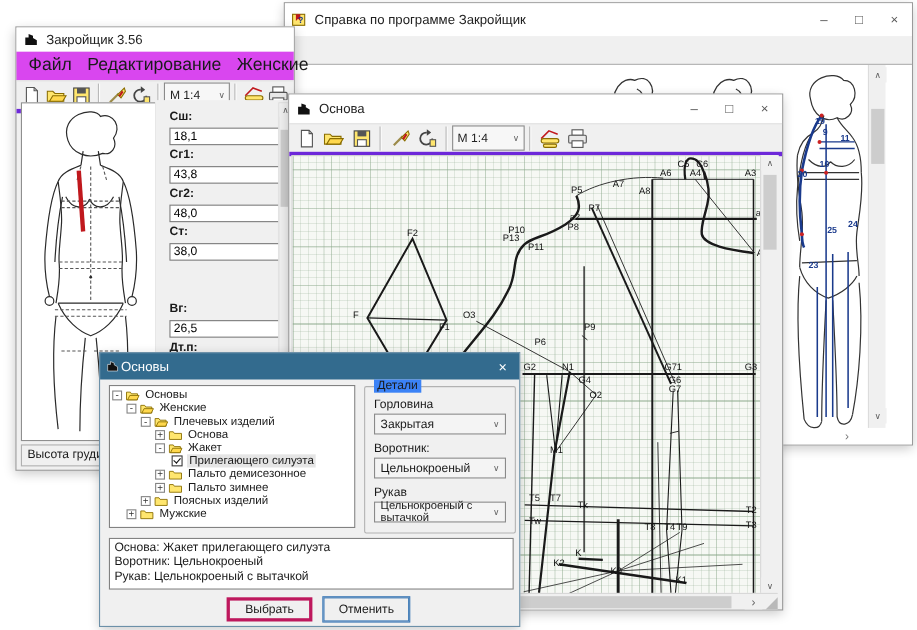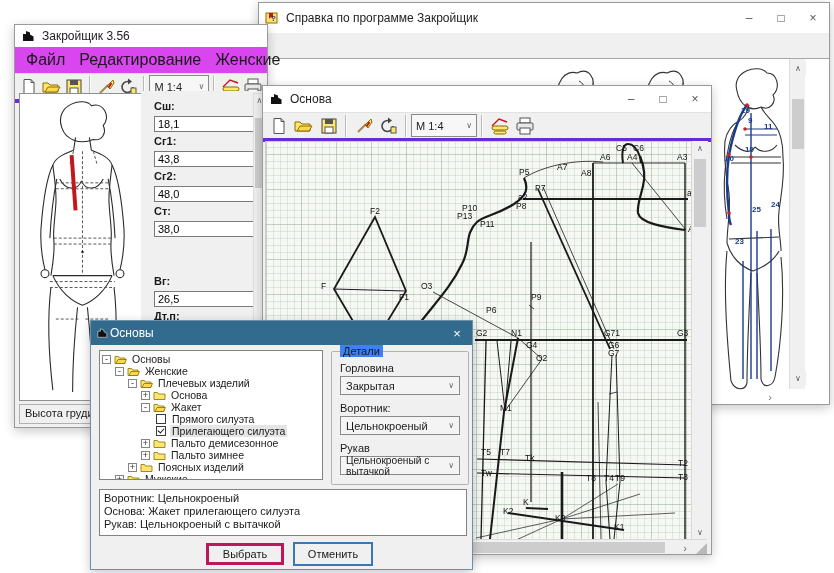--- a/index.html
+++ b/index.html
@@ -484,24 +484,20 @@
         <span class="exp">-</span>
         <span class="fold">
           <svg width="13" height="11" viewBox="0 0 13 11">
             <path d="M1,9.5 L1,2.5 H4.5 L5.5,4 H11 V9.5 Z" fill="#ffe66e" stroke="#8a6d00" stroke-width="0.8"></path>
             <path d="M2,9.5 L4,5.5 H12.5 L10.5,9.5 Z" fill="#ffd84d" stroke="#8a6d00" stroke-width="0.8"></path>
           </svg>
         </span>
         <span class="tlabel">Жакет</span>
       </div>
     <div class="trow" style="padding-left:56px">
-        <span class="cb"></span>
-        <span class="tlabel">Прямого силуэта</span>
-      </div>
-    <div class="trow" style="padding-left:56px">
         <span class="cb checked"></span>
         <span class="tlabel sel">Прилегающего силуэта</span>
       </div>
     <div class="trow" style="padding-left:41px">
         <span class="exp">+</span>
         <span class="fold">
           <svg width="13" height="11" viewBox="0 0 13 11">
             <path d="M1,9.5 V2.5 H4.5 L5.5,4 H12 V9.5 Z" fill="#ffe66e" stroke="#8a6d00" stroke-width="0.8"></path>
           </svg>
         </span>
@@ -549,20 +545,20 @@
       <span class="chev">∨</span>
     </div>
     <span class="fldlabel" style="left:8px;top:90px">Рукав</span>
     <div class="dlg-select" style="left:8px;top:104px;width:120px;font-size:10.2px">
       <span>Цельнокроеный с вытачкой</span>
       <span class="chev">∨</span>
     </div>
   </div>
 
   <div class="summary" style="left:8px;top:168px;width:368px;height:47px">
+    <div>Основа: Жакет прилегающего силуэта</div>
     <div>Воротник: Цельнокроеный</div>
-    <div>Основа: Жакет прилегающего силуэта</div>
     <div>Рукав: Цельнокроеный с вытачкой</div>
   </div>
 
   <div class="btn" style="left:115px;top:222px">Выбрать</div>
   <div class="btn focused" style="left:203px;top:222px">Отменить</div>
 </div>
 
 </body></html>

